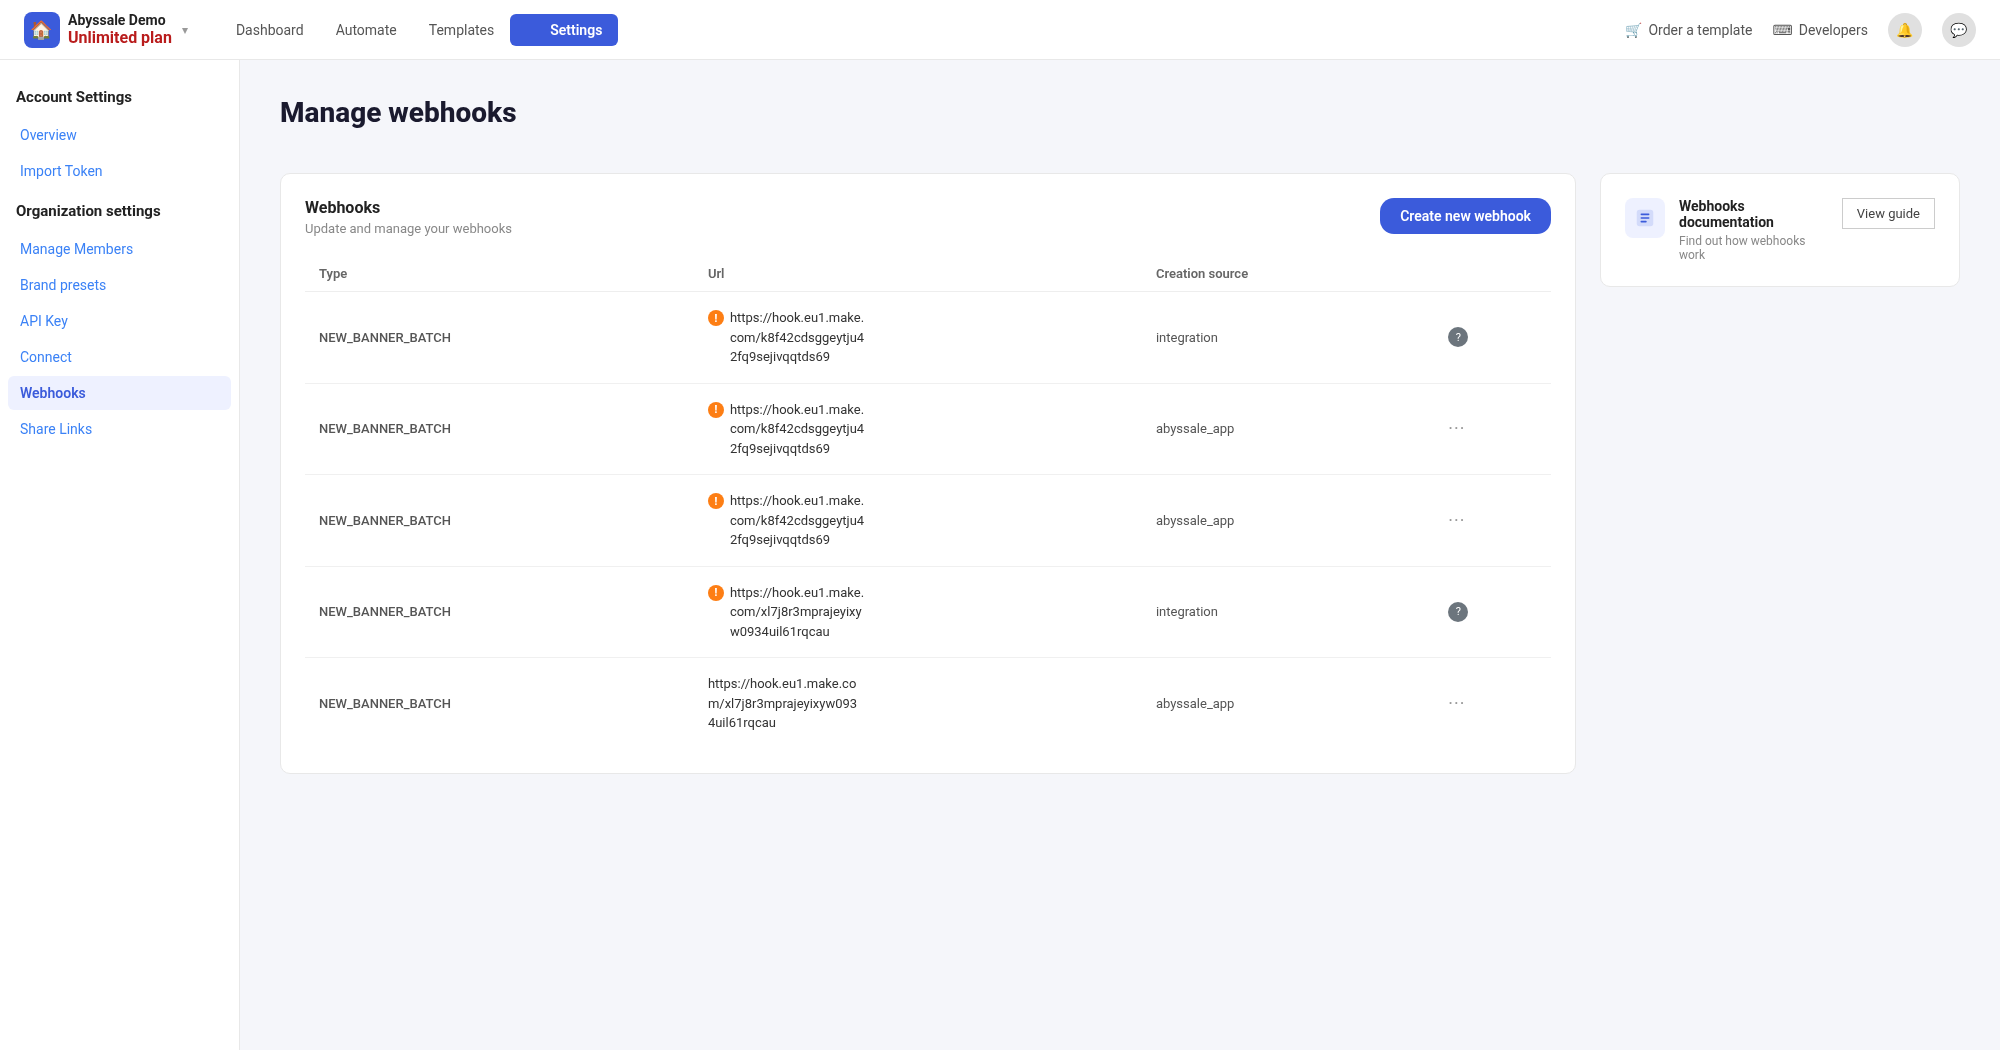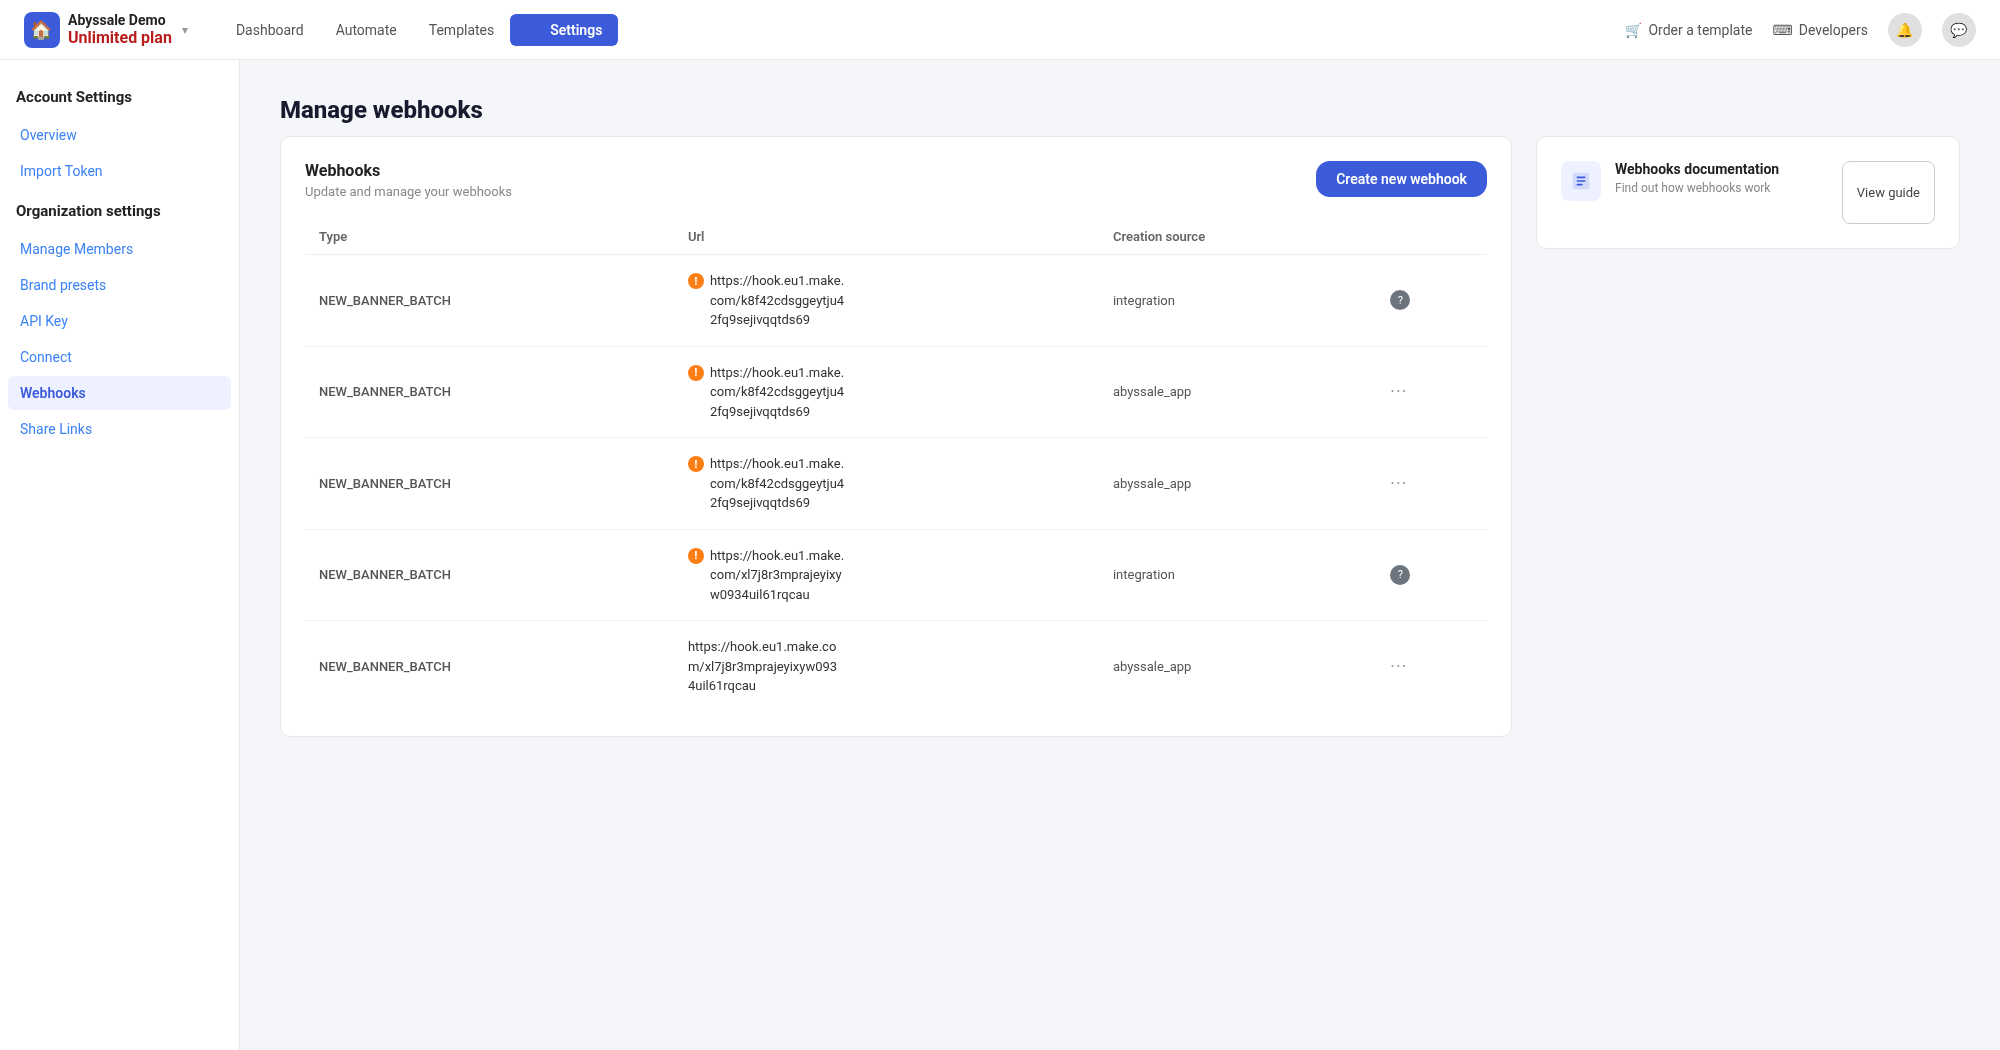--- a/index.html
+++ b/index.html
@@ -82,26 +82,26 @@
       cursor: pointer;
       color: #3b82f6;
       font-size: 14px;
       margin-bottom: 2px;
     }
     .sidebar-item.active { color: #3b5bdb; font-weight: 600; background: #eef1ff; }
     .sidebar-section-gap { margin-top: 14px; }
 
     
     .main-content { flex: 1; padding: 36px 40px; }
-    .page-title { font-size: 24px; font-weight: 800; color: #1a1a2e; margin-bottom: 12px; }
+    .page-title { font-size: 28px; font-weight: 800; color: #1a1a2e; margin-bottom: 44px; }
 
     
     .webhooks-layout { display: flex; gap: 24px; align-items: flex-start; }
     .webhooks-main { flex: 1; }
-    .webhooks-sidebar-card { width: 424px; min-width: 300px; }
+    .webhooks-sidebar-card { width: 360px; min-width: 300px; }
 
     .card {
       background: #fff;
       border: 1px solid #e8e8e8;
       border-radius: 10px;
       padding: 24px;
     }
 
     .webhooks-header {
       display: flex;
@@ -170,22 +170,22 @@
       background: #eef1ff; display: flex; align-items: center; justify-content: center;
       flex-shrink: 0;
     }
     .docs-info { flex: 1; }
     .docs-title { font-size: 14px; font-weight: 700; color: #222; margin-bottom: 4px; }
     .docs-subtitle { font-size: 12px; color: #888; }
     .btn-outline {
       border: 1px solid #ccc;
       background: #fff;
       color: #444;
-      padding: 23px 14px;
-      border-radius: 8px;
+      padding: 7px 14px;
+      border-radius: 0;
       font-size: 13px;
       cursor: pointer;
       white-space: nowrap;
       font-family: inherit;
     }
 
     .actions-cell { display: flex; align-items: center; gap: 8px; }
   </style>
 </head>
 <body>

